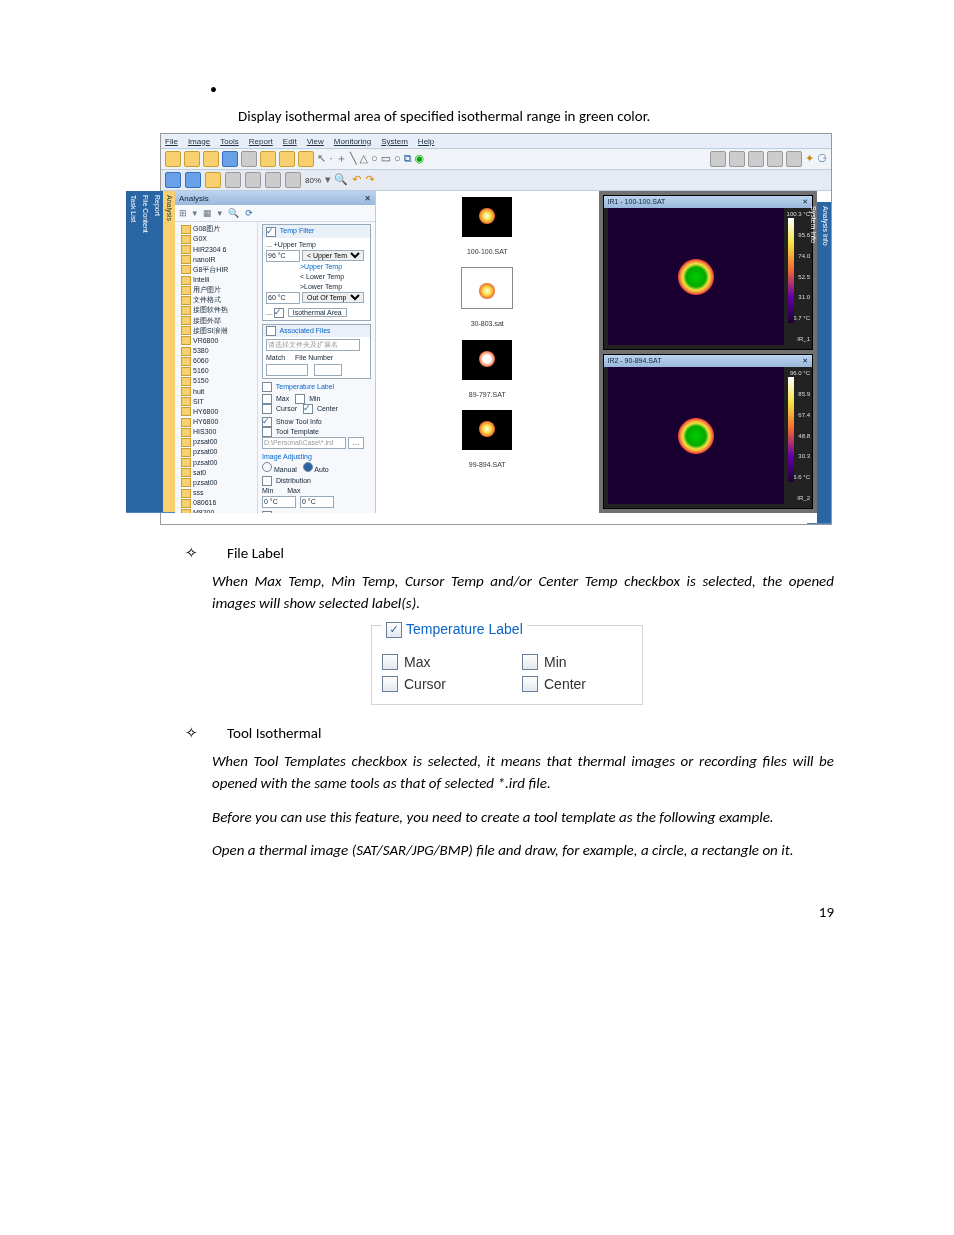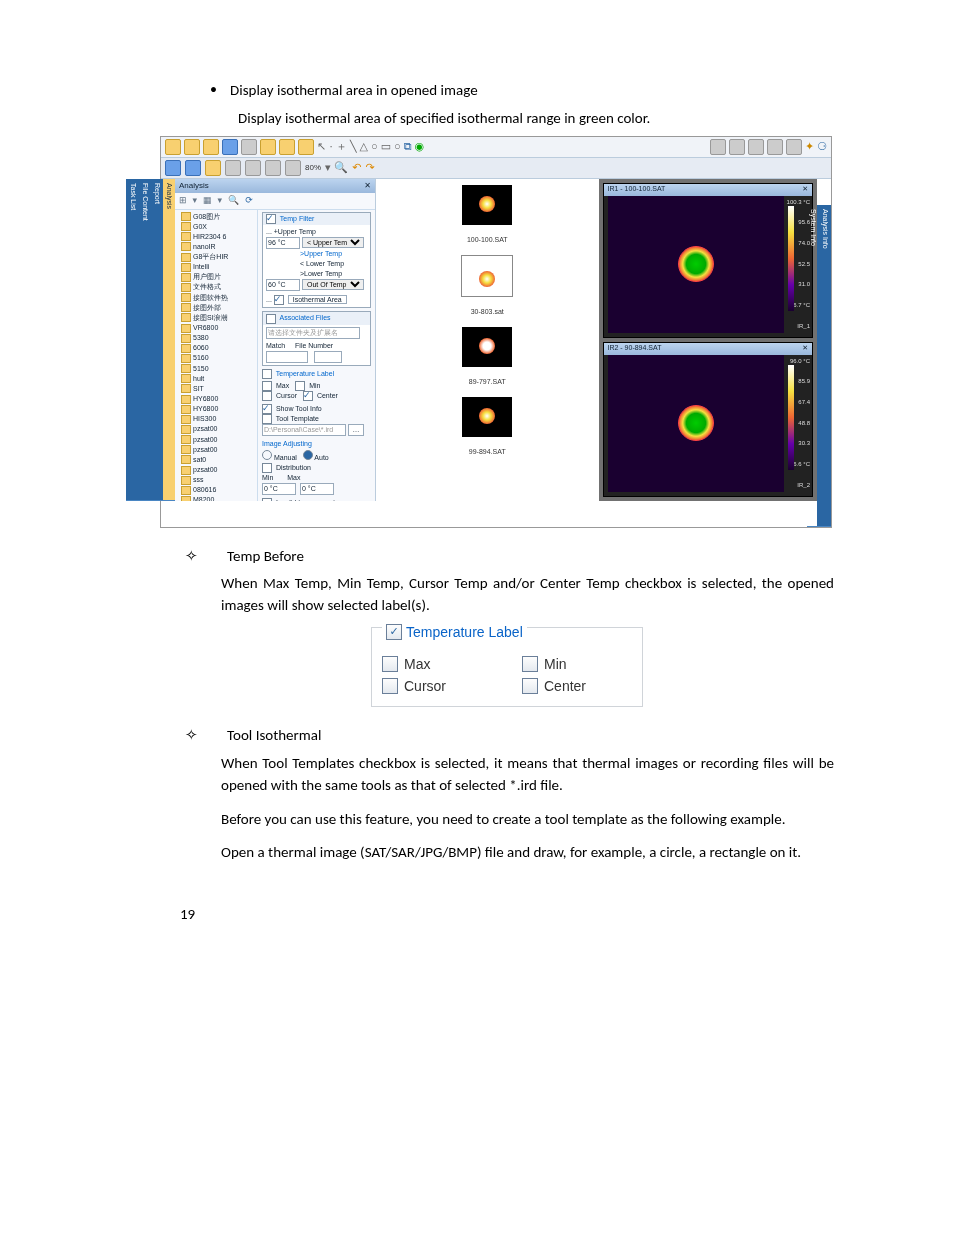--- a/index.html
+++ b/index.html
@@ -11,23 +11,23 @@
     padding: 80px 120px 40px 180px;
     line-height: 1.45;
     width: 954px;
     box-sizing: border-box;
   }
   .bullet-row { display:flex; align-items:flex-start; margin-left: 30px; }
   .bullet-dot { width: 20px; flex:0 0 20px; font-size:14px; line-height:1.4;}
   .diamond-row { display:flex; align-items:flex-start; margin-left: 5px; margin-top:14px;}
   .diamond { width:42px; flex:0 0 42px; font-size:15px; line-height:1.4;}
   .indent1 { margin-left: 58px; margin-top:6px;}
-  .indent2 { margin-left: 41px; margin-top:6px;}
+  .indent2 { margin-left: 32px; margin-top:6px;font-style:italic;}
   .justify { text-align: justify; }
-  .pagenum { text-align:left; margin-top:40px;}
+  .pagenum { text-align:right; margin-top:40px;}
   .screenshot-box {
     width: 670px; height: 390px;
     border:1px solid #999;
     margin: 6px 0 18px -20px;
     position:relative;
     background:#fff;
     font-family: Tahoma, Arial, sans-serif;
   }
   .title-bar {
     height:14px;
@@ -118,25 +118,35 @@
   .wcb { width:14px; height:14px; border:1px solid #6a7f99; background:linear-gradient(#fdfdfd,#e4e9ef); display:inline-flex; align-items:center; justify-content:center; font-size:11px; color:#2a66a3;}
   .tl-row{ display:flex; gap:40px; margin-top:2px;}
   .tl-row:first-of-type{ margin-top:-6px;}
   .tl-item{ display:flex; align-items:center; gap:6px; width:100px;}
 </style>
 </head>
 <body>
 
 <div class="bullet-row">
   <div class="bullet-dot">•</div>
-  <div>Display isothermal area in opened image</div>
 </div>
 <div class="indent1">Display isothermal area of specified isothermal range in green color.</div>
 
 <div class="screenshot-box">
+  <div class="menu-bar">
+    <span>File</span>
+    <span>Image</span>
+    <span>Tools</span>
+    <span>Report</span>
+    <span>Edit</span>
+    <span>View</span>
+    <span>Monitoring</span>
+    <span>System</span>
+    <span>Help</span>
+  </div>
   <div class="toolbar">
     <div class="tb-ico"></div>
     <div class="tb-ico"></div>
     <div class="tb-ico"></div>
     <div class="tb-ico blue"></div>
     <div class="tb-ico grey"></div>
     <div class="tb-ico"></div>
     <div class="tb-ico"></div>
     <div class="tb-ico"></div>
     <span class="tb-shape">↖</span>
@@ -442,21 +452,21 @@
 
     <div class="right-tabs">
       <div>Analysis Info</div>
       <div>System Info</div>
     </div>
   </div>
 </div>
 
 <div class="diamond-row">
   <div class="diamond">✧</div>
-  <div>Temp Before</div>
+  <div>File Label</div>
 </div>
 <div class="indent2 justify">When Max Temp, Min Temp, Cursor Temp and/or Center Temp checkbox is selected, the opened images will show selected label(s).</div>
 
 <div class="temp-label-box">
   <div class="tl-legend">
     <span class="wcb">✓</span>
     <span>Temperature Label</span>
   </div>
   <div class="tl-row">
     <div class="tl-item">

